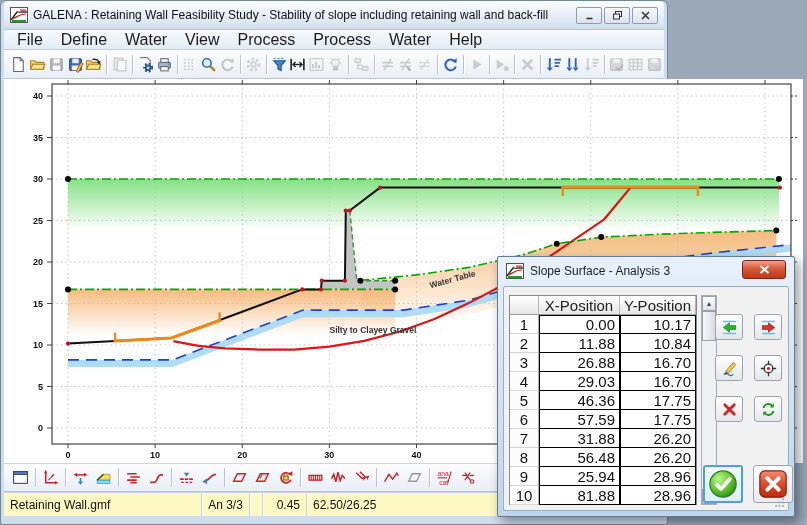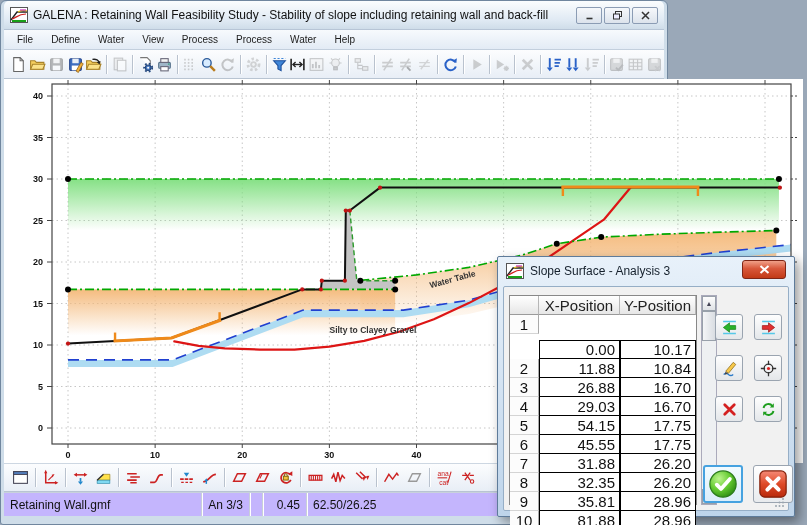--- a/index.html
+++ b/index.html
@@ -14,35 +14,35 @@
   .titlebar .app-ico { width:18px; height:16px; margin:0 5px 0 2px; flex:0 0 auto; }
   .titlebar .ttl { font-size:12px; color:#111; white-space:nowrap; overflow:hidden; flex:1; }
   .winbtns { display:flex; gap:2px; margin-right:2px; }
   .winbtn { width:26px; height:17px; background:linear-gradient(#f6f8fb,#dce3ec);
             border:1px solid #8b9cb4; border-radius:2px; display:flex; align-items:center; justify-content:center; }
   .winbtn svg { width:11px; height:11px; }
 
   
   .menubar { height:21px; display:flex; align-items:center; padding-left:4px;
              background:linear-gradient(#f7fafd,#e3ebf5); border-top:1px solid #b7c5d6; border-bottom:1px solid #c3cfdd; }
-  .menuitem { font-size:10px; color:#1c1c1c; padding:2px 9px;text-align:center; }
+  .menuitem { font-size:16px; color:#1c1c1c; padding:2px 9px;text-align:center; }
 
   
   .toolbar { height:29px; display:flex; align-items:center; padding-left:5px;
              background:linear-gradient(#fcfdfe,#e8eef6); border-bottom:1px solid #b8c4d2; }
   .tb-btn { width:23px; height:23px; display:flex; align-items:center; justify-content:center; border-radius:2px; }
   .tb-btn.disabled svg { filter:grayscale(1) opacity(.45); }
   .tb-sep { width:1px; height:19px; background:#b9c2ce; margin:0 3px; box-shadow:1px 0 0 #fff; }
   .toolbar2 { border-top:1px solid #cdd7e2; }
 
   
   .chartwrap { position:relative; height:384px; background:#ffffff; }
 
   
-  .statusbar { height:24px; display:flex; align-items:center; background:#c4b5fd;
+  .statusbar { height:24px; display:flex; align-items:center; background:#fef9c3;
                border-top:1px solid #c9d2dc; font-size:12px; color:#111; }
   .st-cell { height:100%; display:flex; align-items:center; padding:0 6px;
              border-right:1px solid #c8cfd8; box-shadow:1px 0 0 #fff; white-space:nowrap; }
 
   
   .dialog { position:absolute; left:497px; top:256px; width:298px; height:261px;
             background:linear-gradient(#e8f1fa,#bed4ea); border:1px solid #5e7globals; border:1px solid #5e7b9a;
             border-radius:2px; box-shadow:4px 5px 12px rgba(0,0,0,.4); z-index:20; }
   .dlg-title { position:absolute; left:8px; top:6px; display:flex; align-items:center; gap:6px; }
   .dlg-title .ttl { font-size:12px; color:#15202c; }
@@ -54,21 +54,21 @@
               background:#f1f1f1; border:1px solid #96aec6; border-radius:2px; }
   .tblwrap { position:absolute; left:5px; top:8px; width:188px; height:210px;
              background:#fff; border:1px solid #888; }
   .tbl { display:grid; grid-template-columns:29px 81px 76px; font-size:15px; color:#111; }
   .tbl .h { height:19px; background:linear-gradient(#ffffff,#e6e6e6); border-right:1px solid #b6b6b6;
             border-bottom:1px solid #9a9a9a; display:flex; align-items:center; justify-content:center; color:#222; }
   .tbl .rn { height:19px; background:#fcfcfc; border-right:1px solid #aaa; border-bottom:1px solid #d4d4d4;
              display:flex; align-items:center; justify-content:center; }
   .tbl .c { height:19px; border-right:1px solid #000; border-bottom:1px solid #000; border-left:1px solid #000;
             display:flex; align-items:center; justify-content:flex-end; padding-right:4px; background:#fff; }
-  .tbl .c.first { border-top:1px solid #000;margin-top:25px; }
+  .tbl .c.first { border-top:1px solid #000; }
   .sb { position:absolute; left:197px; top:8px; width:16px; height:210px; background:#eef0f2; border:1px solid #aab; }
   .sb-arr { position:absolute; left:0; width:14px; height:15px; background:linear-gradient(#fdfdfd,#dfe2e6);
             border:1px solid #98a0aa; display:flex; align-items:center; justify-content:center; font-size:7px; color:#445; }
   .sb-thumb { position:absolute; left:0; top:15px; width:14px; height:30px;
               background:linear-gradient(90deg,#f4f5f7,#d9dde2); border:1px solid #98a0aa; }
   .mini-btn { position:absolute; width:28px; height:26px; background:linear-gradient(#fefefe,#e4e7ea);
               border:1px solid #9aa4b0; border-radius:3px; display:flex; align-items:center; justify-content:center; }
   .mini-btn svg { width:17px; height:17px; }
   .big-btn { position:absolute; width:40px; height:38px; background:linear-gradient(#ffffff,#e8ebee);
              border:1px solid #9aa4b0; border-radius:3px; display:flex; align-items:center; justify-content:center; }
@@ -624,33 +624,33 @@
           <div class="rn">2</div>
           <div class="c">11.88</div>
           <div class="c">10.84</div>
           <div class="rn">3</div>
           <div class="c">26.88</div>
           <div class="c">16.70</div>
           <div class="rn">4</div>
           <div class="c">29.03</div>
           <div class="c">16.70</div>
           <div class="rn">5</div>
-          <div class="c">54.15</div>
+          <div class="c">46.36</div>
           <div class="c">17.75</div>
           <div class="rn">6</div>
-          <div class="c">45.55</div>
+          <div class="c">57.59</div>
           <div class="c">17.75</div>
           <div class="rn">7</div>
           <div class="c">31.88</div>
           <div class="c">26.20</div>
           <div class="rn">8</div>
-          <div class="c">32.35</div>
+          <div class="c">56.48</div>
           <div class="c">26.20</div>
           <div class="rn">9</div>
-          <div class="c">35.81</div>
+          <div class="c">25.94</div>
           <div class="c">28.96</div>
           <div class="rn">10</div>
           <div class="c">81.88</div>
           <div class="c">28.96</div>
         </div>
     </div>
     <div class="sb">
       <div class="sb-arr" style="top:0">▲</div>
       <div class="sb-thumb"></div>
       <div class="sb-arr" style="bottom:0">▼</div>

